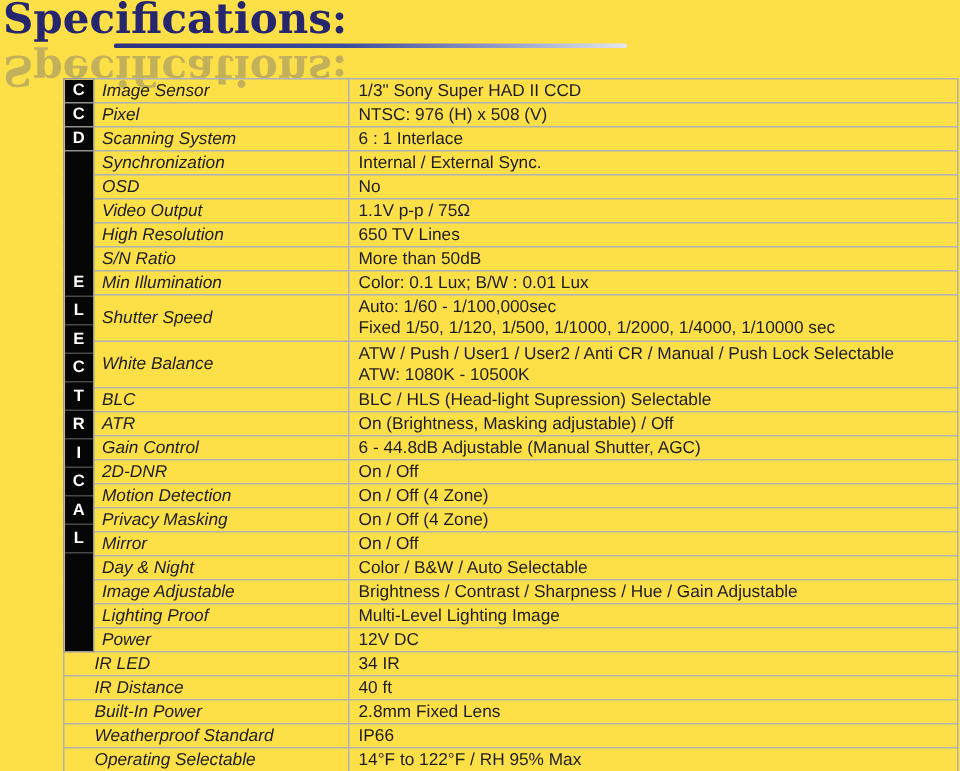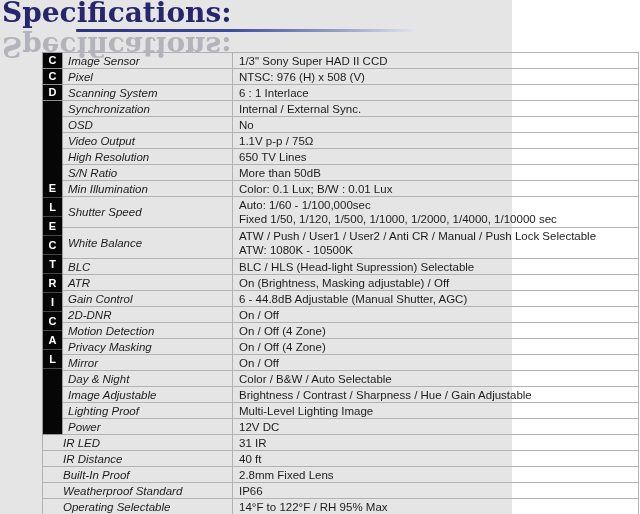--- a/index.html
+++ b/index.html
@@ -4,21 +4,21 @@
 <style>
   html, body {
     margin: 0;
     padding: 0;
     background: #ffffff;
     width: 640px;
     height: 514px;
     overflow: hidden;
     font-family: "Liberation Sans", sans-serif;
   }
-  .page { position: relative; width: 512px; height: 514px; background: #e5e5e5; }
+  .page { position: relative; width: 640px; height: 514px; background: #fde047; }
 
   
   .title-wrap { position: absolute; top: 0; left: 0; width: 640px; height: 52px; }
   .page-title {
     position: absolute; top: -4px; left: 2px; margin: 0;
     font-family: "DejaVu Serif", "Liberation Serif", serif;
     font-weight: bold; font-size: 28px; line-height: 34px;
     color: #26266e; letter-spacing: 0px;
   }
   .title-underline {
@@ -200,28 +200,28 @@
       <tr>
           <td class="lbl">Lighting Proof</td>
           <td class="val">Multi-Level Lighting Image</td>
         </tr>
       <tr>
           <td class="lbl">Power</td>
           <td class="val">12V DC</td>
         </tr>
       <tr>
           <td class="lbl wide" colspan="2">IR LED</td>
-          <td class="val">31 IR</td>
+          <td class="val">34 IR</td>
         </tr>
       <tr>
           <td class="lbl wide" colspan="2">IR Distance</td>
           <td class="val">40 ft</td>
         </tr>
       <tr>
-          <td class="lbl wide" colspan="2">Built-In Proof</td>
+          <td class="lbl wide" colspan="2">Built-In Power</td>
           <td class="val">2.8mm Fixed Lens</td>
         </tr>
       <tr>
           <td class="lbl wide" colspan="2">Weatherproof Standard</td>
           <td class="val">IP66</td>
         </tr>
       <tr>
           <td class="lbl wide" colspan="2">Operating Selectable</td>
           <td class="val">14°F to 122°F / RH 95% Max</td>
         </tr>

